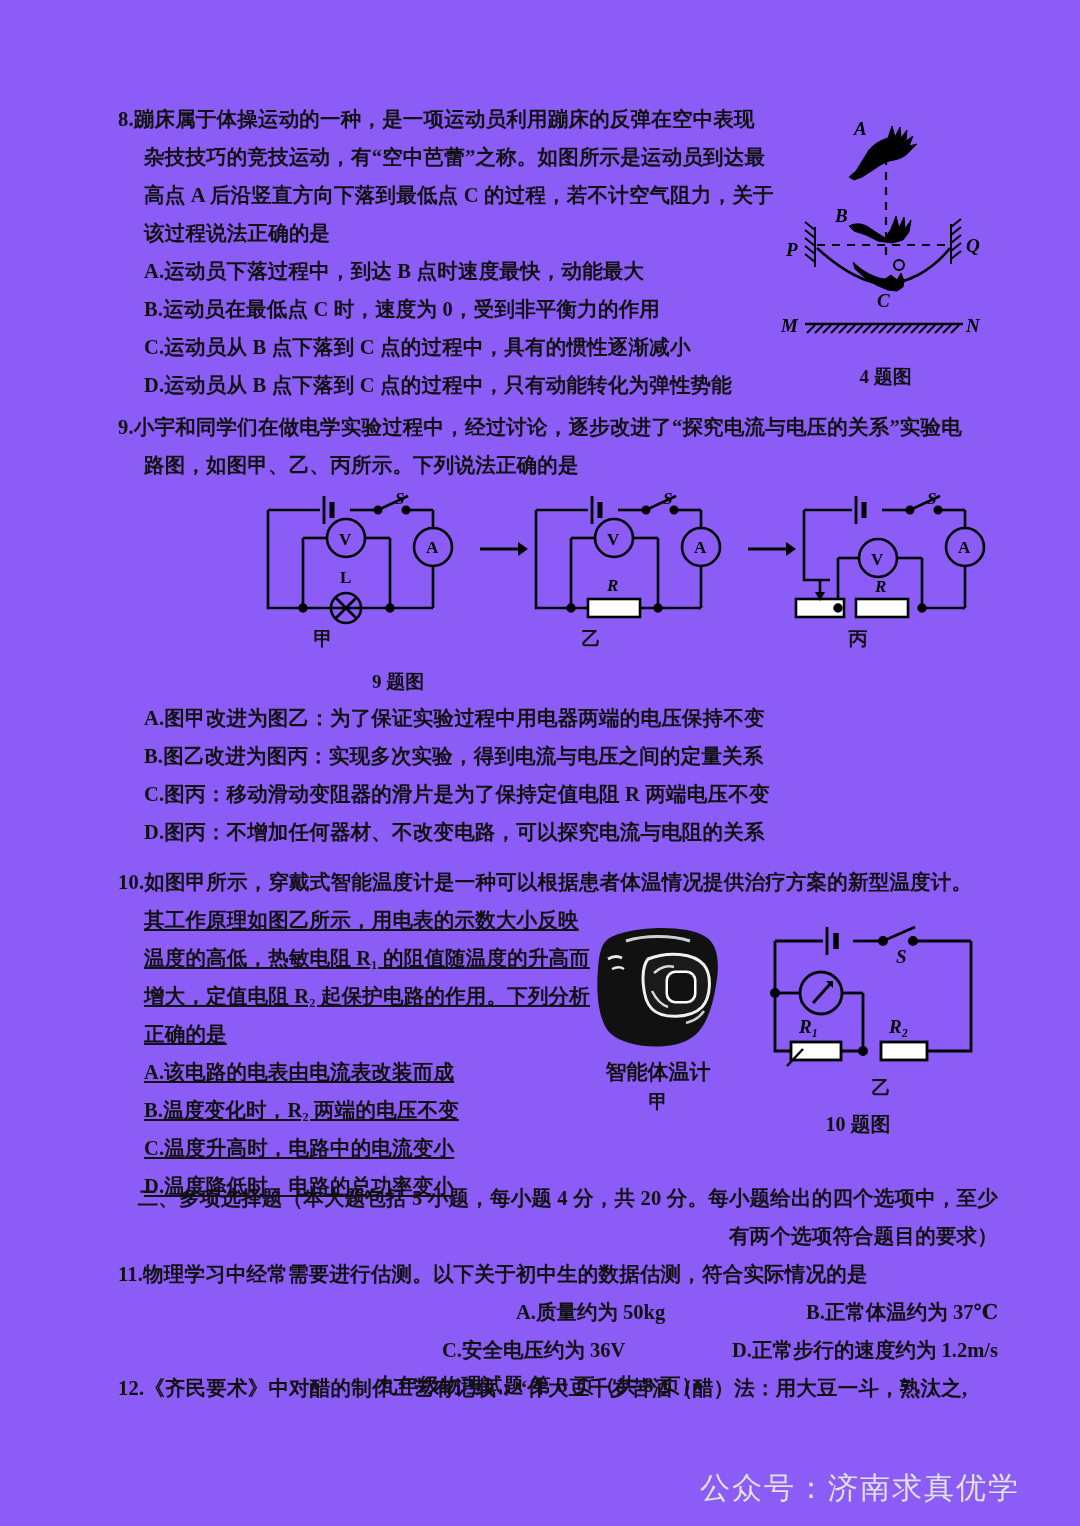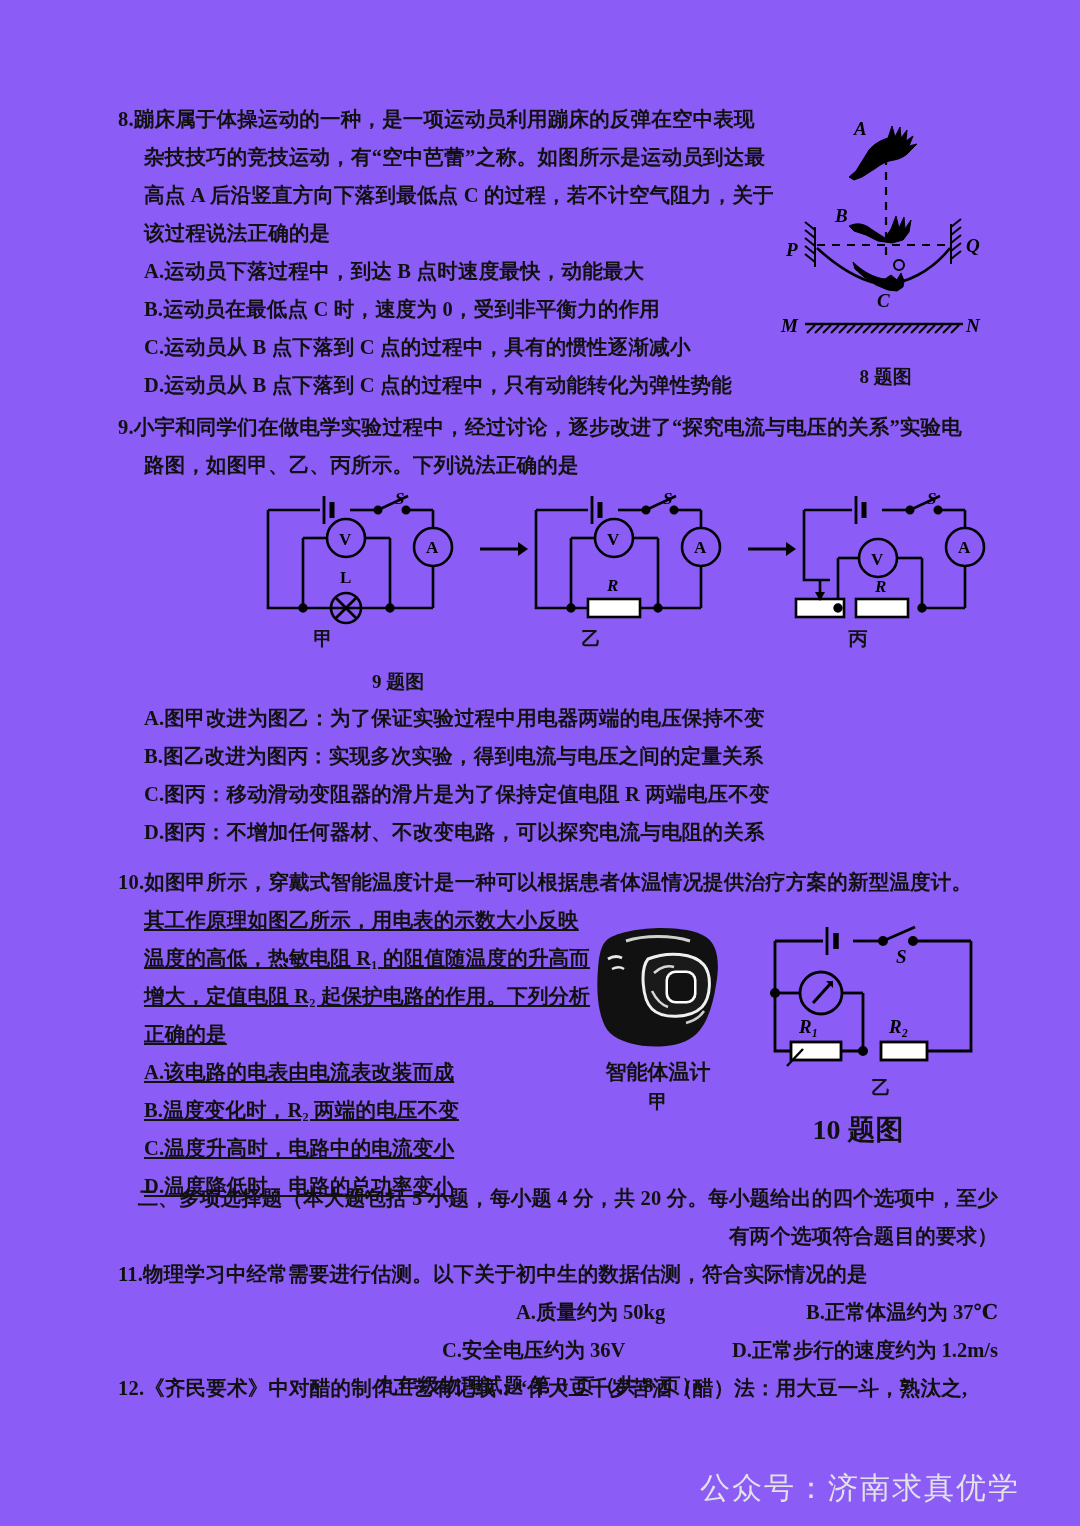--- a/index.html
+++ b/index.html
@@ -105,21 +105,21 @@
     text-align: center;
     font-size: 19px;
     font-weight: 700;
   }
   #q10-figcap {
     position: absolute;
     left: 600px;
     top: 248px;
     width: 280px;
     text-align: center;
-    font-size: 28px;
+    font-size: 20px;
     font-weight: 700;
   }
 
   
   .optrow { display: flex; justify-content: flex-end; }
   .optrow > div { font-size: 20.5px; line-height: 38px; font-weight: 700; }
   .optcolA { width: 290px; padding-left: 30px; }
 
   
   #footer {
@@ -232,21 +232,21 @@
               <line x1="138" y1="231" x2="146" y2="223"></line>
             <line x1="146" y1="231" x2="154" y2="223"></line>
               <line x1="154" y1="231" x2="162" y2="223"></line>
             <line x1="162" y1="231" x2="170" y2="223"></line>
               <line x1="170" y1="231" x2="178" y2="223"></line>
             <line x1="178" y1="231" x2="186" y2="223"></line>
           </g>
           <text x="8" y="230" font-size="19" font-style="italic" font-weight="bold">M</text>
           <text x="193" y="230" font-size="19" font-style="italic" font-weight="bold">N</text>
         </svg>
-        <div class="figcap">8 题图</div>
+        <div class="figcap">4 题图</div>
       </div>
     </div>
 
     <div class="qblock" id="q9" style="margin-top:4px;">
       <div class="line">9.小宇和同学们在做电学实验过程中，经过讨论，逐步改进了“探究电流与电压的关系”实验电</div>
       <div class="line indent">路图，如图甲、乙、丙所示。下列说法正确的是</div>
 
       <div id="q9-figs">
 
         <svg class="circ" style="left:140px; top:0px;" width="215" height="145" viewBox="0 0 215 145">

